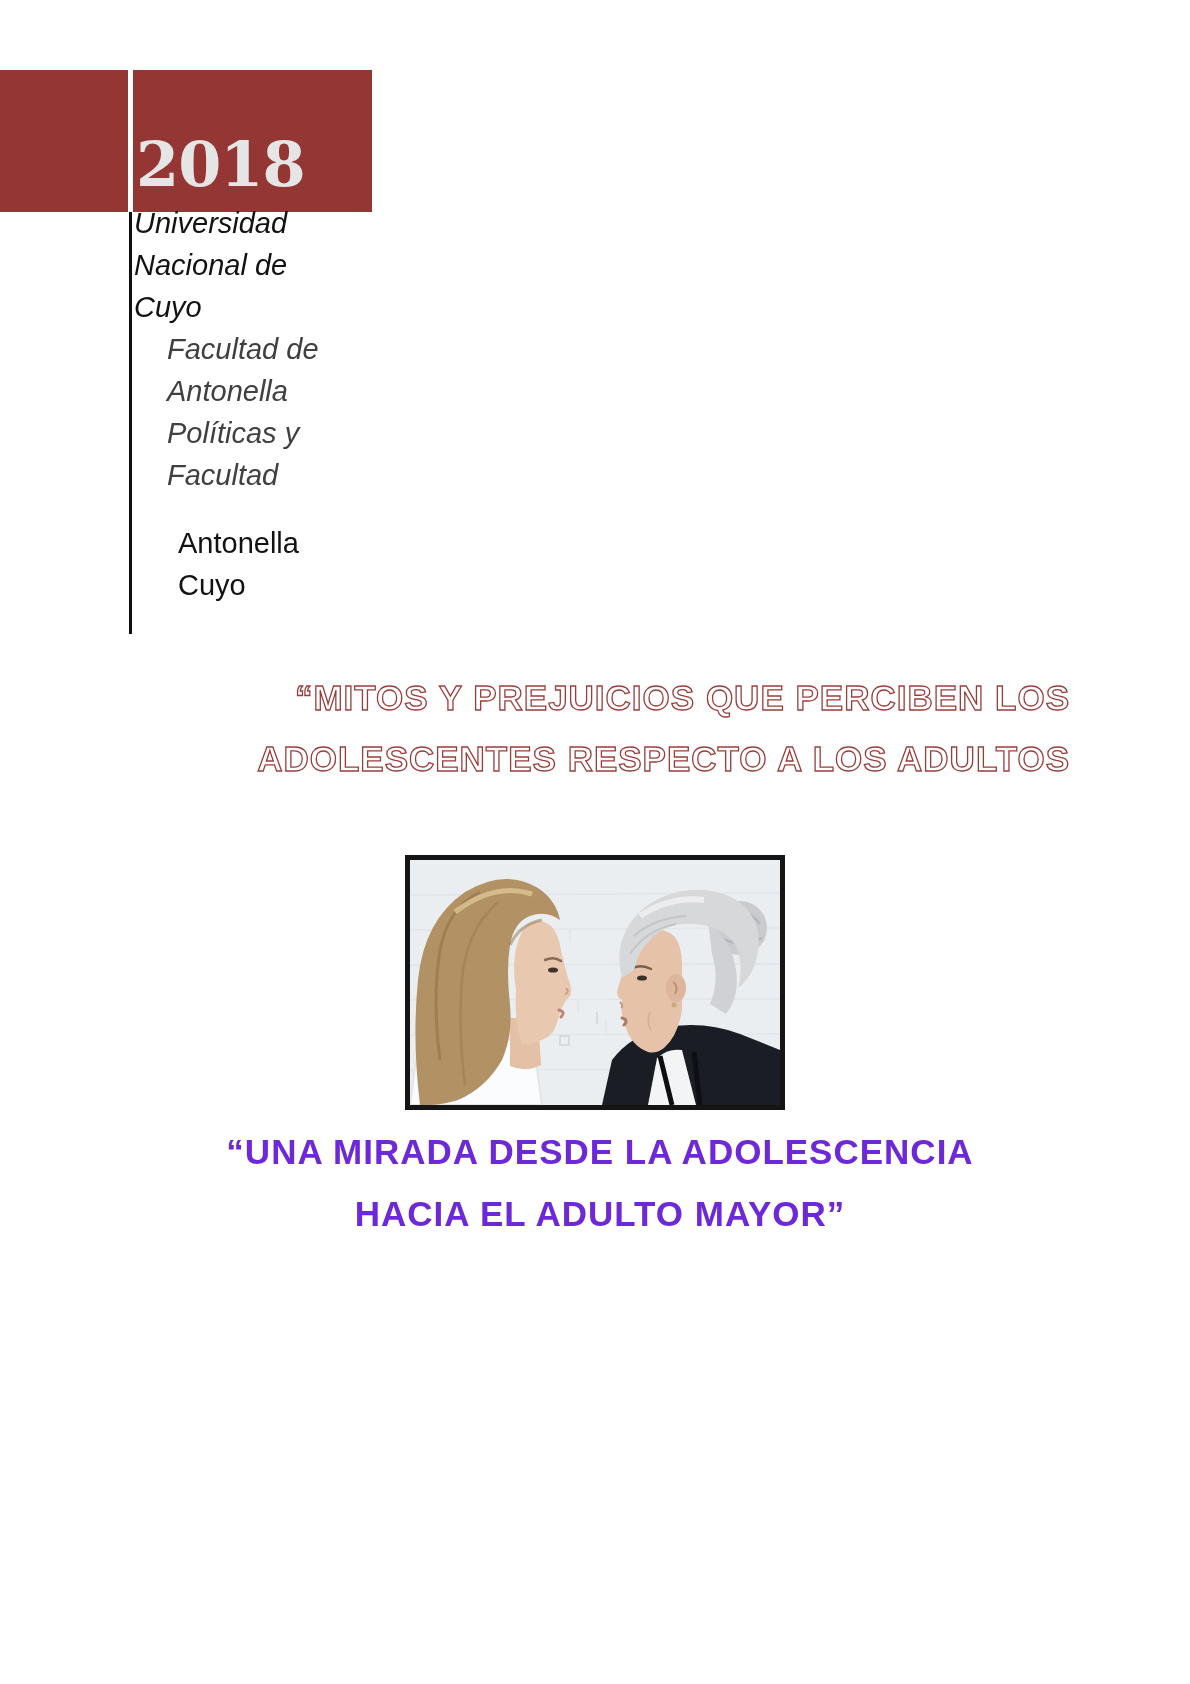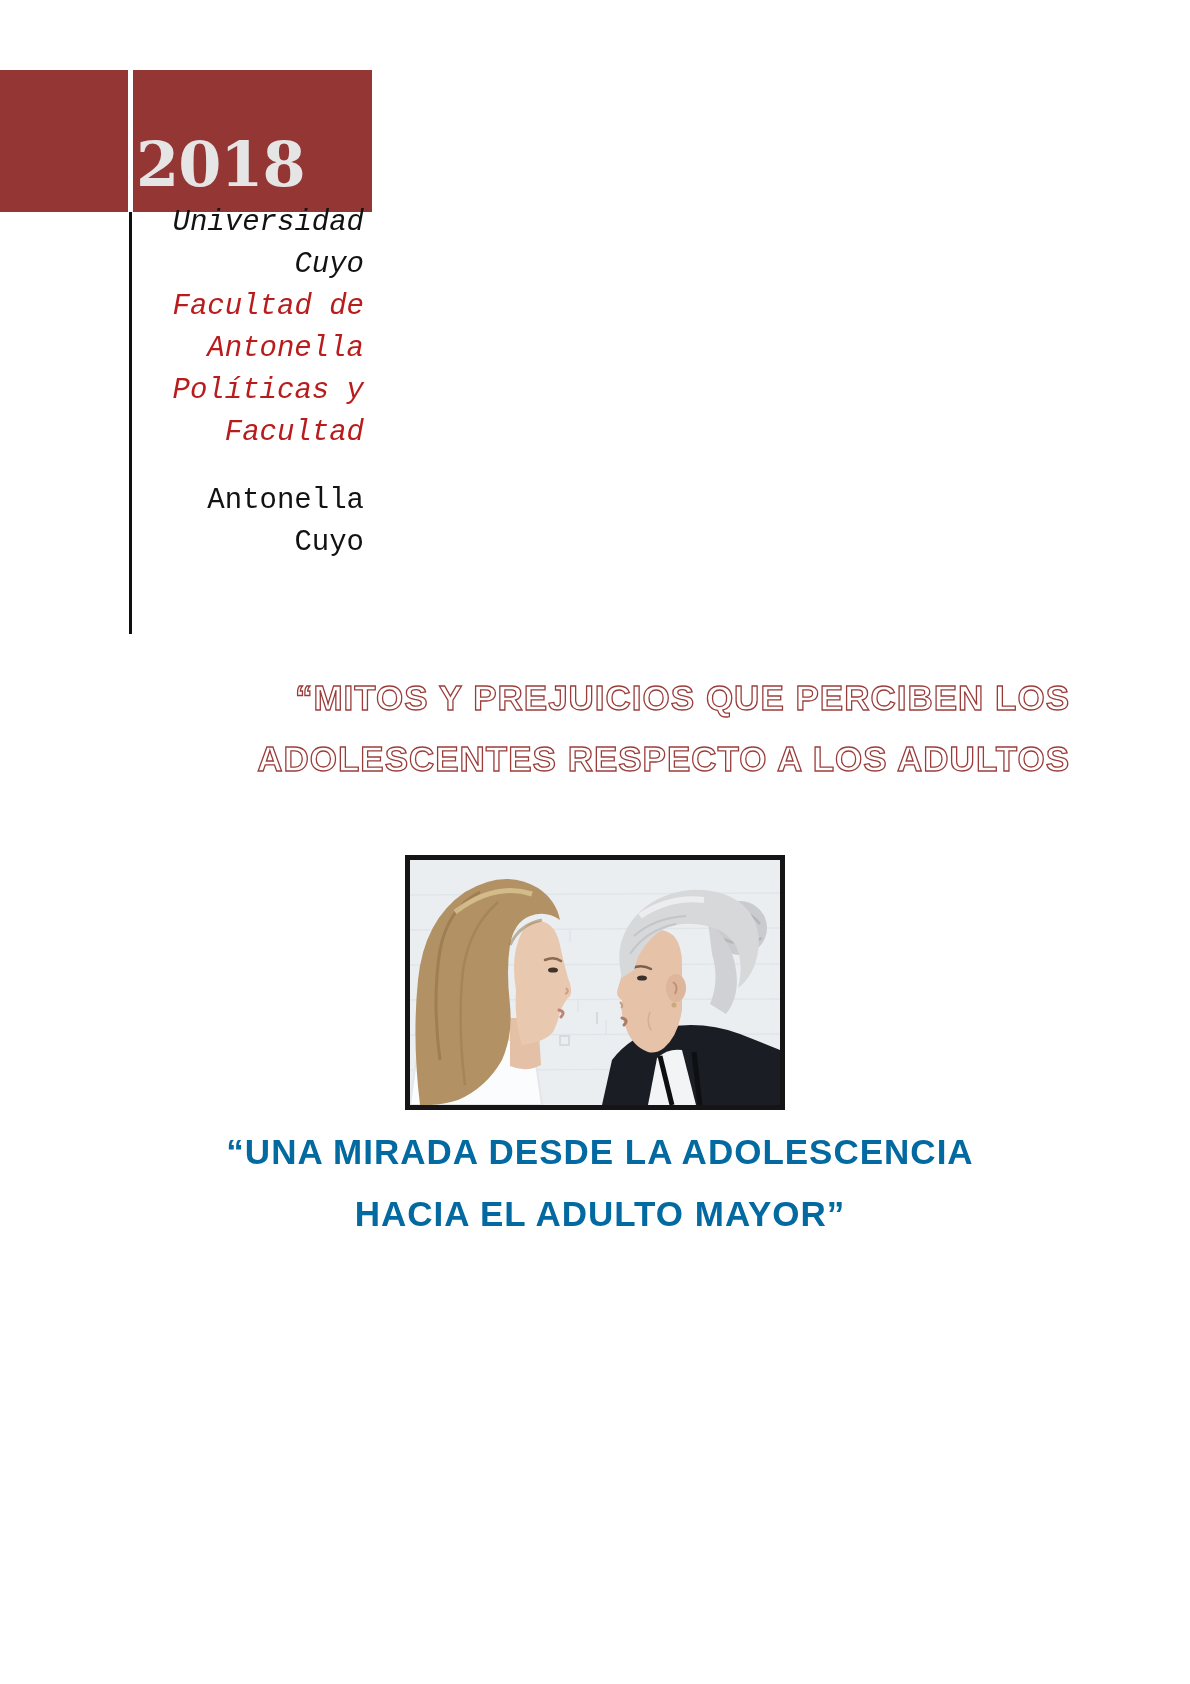--- a/index.html
+++ b/index.html
@@ -36,27 +36,26 @@
   .vrule {
     position: absolute; left: 129px; top: 212px;
     width: 3px; height: 422px;
     background: #0f0f0f;
   }
 
   
   .sidebar {
     position: absolute; left: 134px; top: 202px;
     width: 230px;
-    font-family: Liberation Mono, monospace;
+    font-family: Liberation Sans, sans-serif;
     font-size: 29px; line-height: 42px;
     color: #121212;
-    text-align: right;
   }
   .uni-line   { font-style: italic; }
-  .fac-line   { font-style: italic; color: #b91c1c; }
+  .fac-line   { font-style: italic; color: #404040; margin-left: 33px; }
   .author-block { margin-top: 26px; }
   .author-line  { font-style: normal; margin-left: 44px; }
 
   
   .title {
     position: absolute; left: 130px; top: 667px;
     width: 940px;
     text-align: right;
     font-weight: bold;
     font-size: 35px; line-height: 61px;
@@ -76,39 +75,40 @@
   .photo-frame svg { display: block; width: 100%; height: 100%; }
 
   
   .subtitle {
     position: absolute; left: 130px; top: 1121px;
     width: 940px;
     text-align: center;
     font-weight: bold;
     font-size: 35px; line-height: 62px;
     letter-spacing: 1px;
-    color: #0369a1;
+    color: #6d28d9;
   }
 </style>
 </head>
 <body>
 
 <div class="page">
 
   <div class="banner-left"></div>
 
   <div class="banner-year">
     <div class="year">2018</div>
   </div>
 
   <div class="vrule"></div>
 
   <div class="sidebar">
     <div>
       <div class="uni-line">Universidad</div>
+      <div class="uni-line">Nacional de</div>
       <div class="uni-line">Cuyo</div>
     </div>
     <div>
       <div class="fac-line">Facultad de</div>
       <div class="fac-line">Antonella</div>
       <div class="fac-line">Políticas y</div>
       <div class="fac-line">Facultad</div>
     </div>
     <div class="author-block">
       <div class="author-line">Antonella</div>

